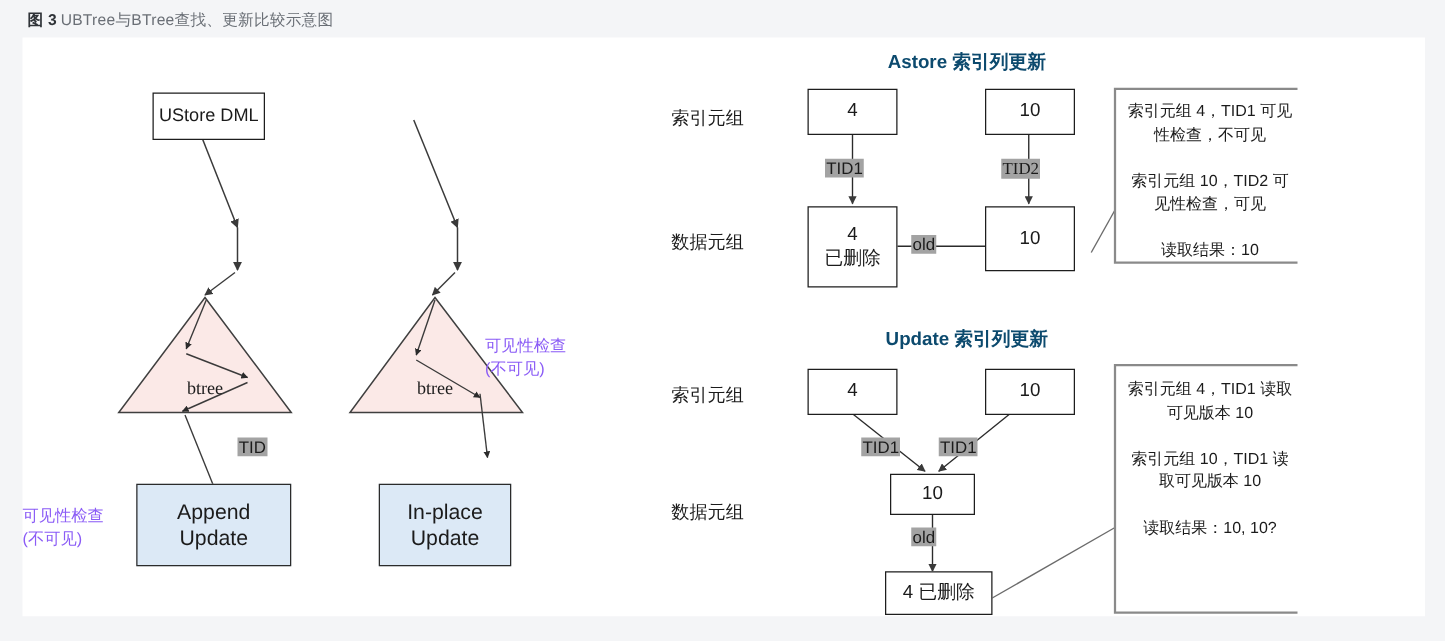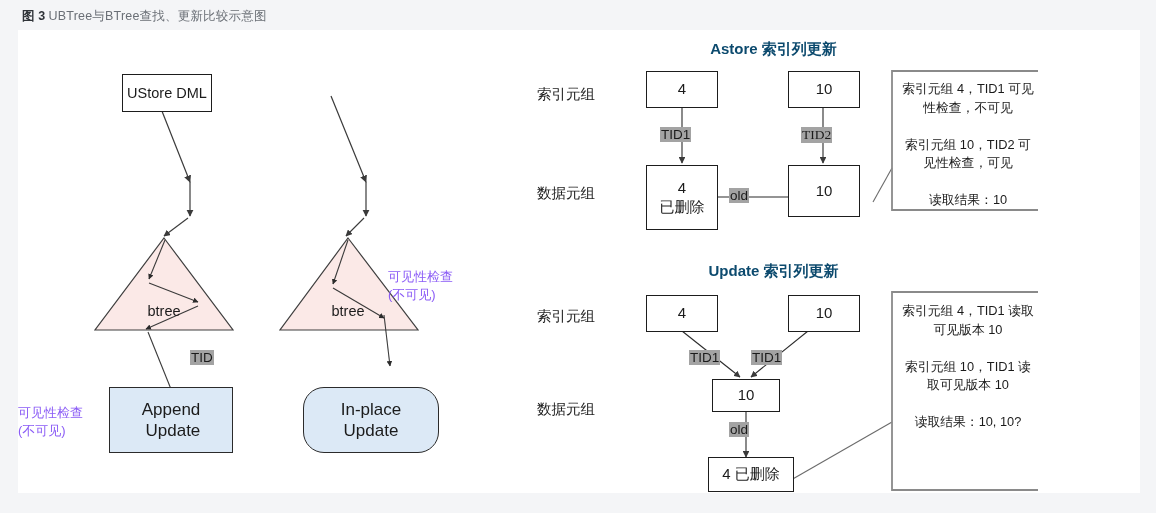--- a/index.html
+++ b/index.html
@@ -61,20 +61,21 @@
     font-size: 17px;
   }
   .node-box.small { font-size: 15px; }
 
   .tri-label {
     position: absolute;
     font-size: 14.5px;
     color: #1b1b1b;
     text-align: center;
     white-space: nowrap;
+    font-family: Liberation Serif, serif;
   }
 
   .side-note {
     position: absolute;
     font-size: 13px;
     color: #8b5cf6;
     text-align: left;
     line-height: 1.35;
     white-space: pre-line;
   }
@@ -180,24 +181,24 @@
     <div class="node-box dml" style="left:104px; top:44px; width:90px; height:38px;">UStore DML</div>
 
 
 
     <div class="tri-label" style="left:106px; top:273px; width:80px;">btree</div>
 
     <div class="tri-label" style="left:290px; top:273px; width:80px;">btree</div>
 
     <div class="edge-label" style="left:140px; top:320px;margin-left:32px;">TID</div>
 
-    <div class="node-box update" style="left:91px; top:357px; width:124px; height:66px;text-align:right;">Append
+    <div class="node-box update" style="left:91px; top:357px; width:124px; height:66px;">Append
 Update</div>
 
-    <div class="node-box update" style="left:285px; top:357px; width:136px; height:66px;border-radius:21px;">In-place
+    <div class="node-box update" style="left:285px; top:357px; width:106px; height:66px;">In-place
 Update</div>
 
     <div class="side-note" style="left:0px; top:374px; width:86px;">可见性检查
 (不可见)</div>
 
     <div class="side-note" style="left:370px; top:238px; width:92px;">可见性检查
 (不可见)</div>
 
     <div class="panel-title" style="left:628px; top:10px; width:255px;">Astore 索引列更新</div>
 

